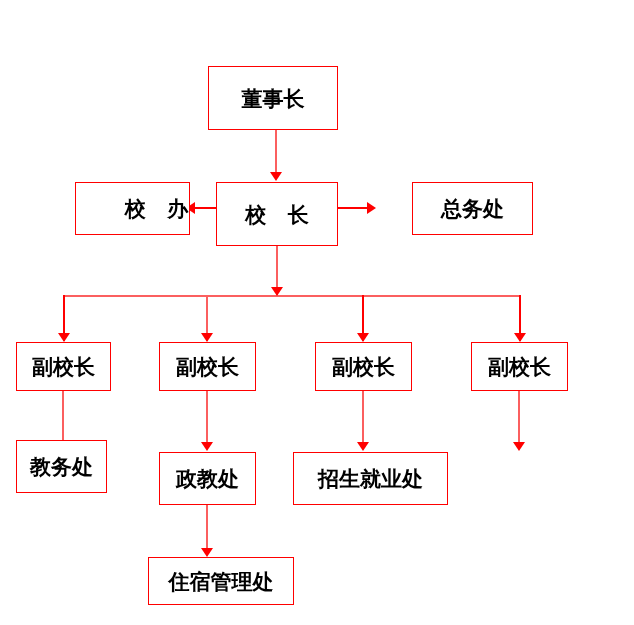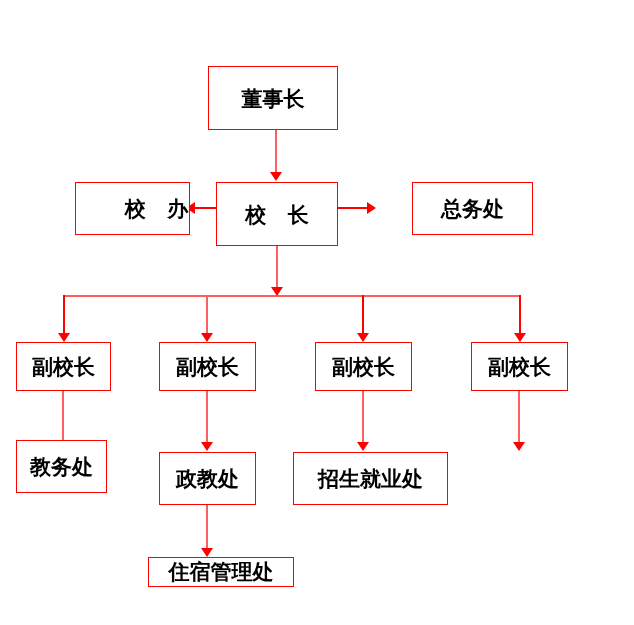--- a/index.html
+++ b/index.html
@@ -150,15 +150,15 @@
   <div class="node" style="left:16px; top:440px; width:91px; height:53px;">教务处</div>
 
   <div class="node" style="left:293px; top:452px; width:155px; height:53px;">招生就业处</div>
 
   <div class="node" style="left:159px; top:452px; width:97px; height:53px;">政教处</div>
 
 
   <div class="conn" style="left:206px; top:505px; width:2px; height:45px;"></div>
   <div class="arrow-down" style="left:201px; top:548px;"></div>
 
-  <div class="node" style="left:148px; top:557px; width:146px; height:30px;font-family:Liberation Serif, serif;">住宿管理处</div>
+  <div class="node" style="left:148px; top:557px; width:146px; height:48px;">住宿管理处</div>
 
 </div>
 
 </body></html>

